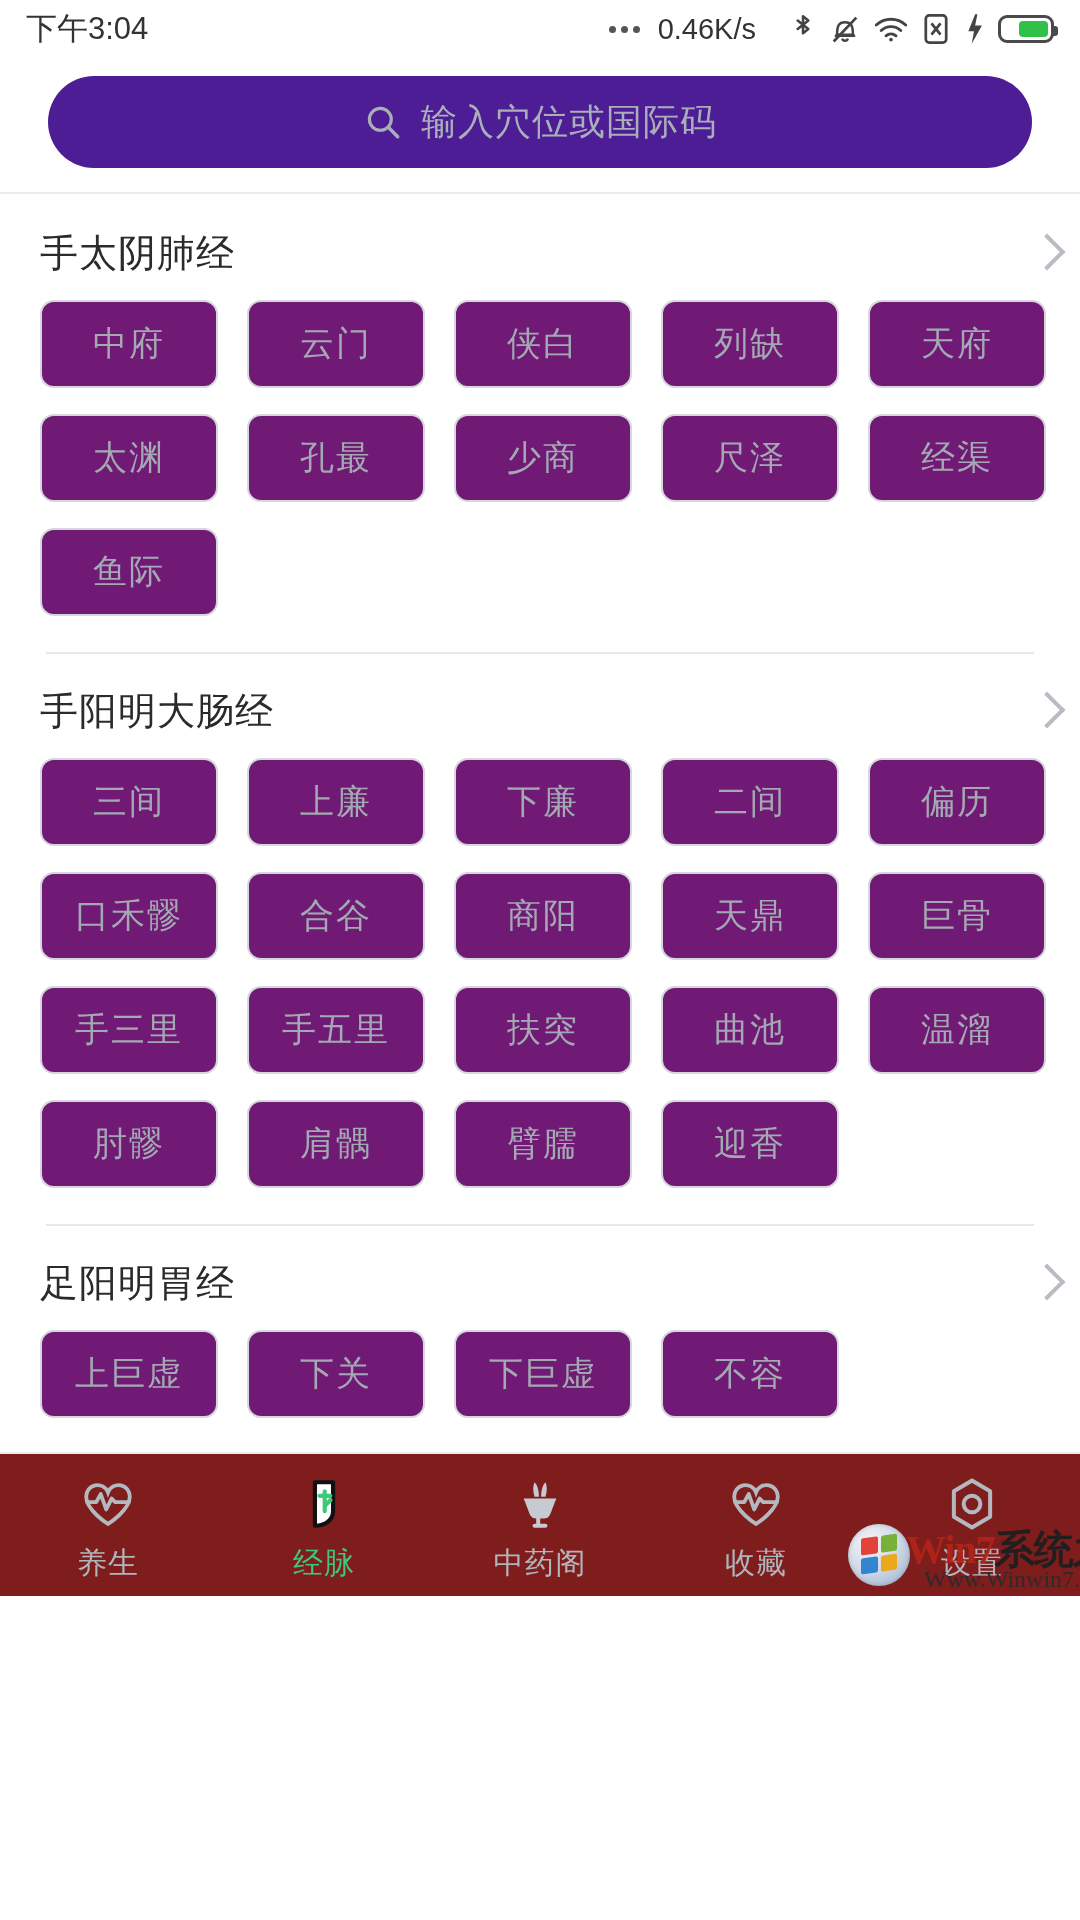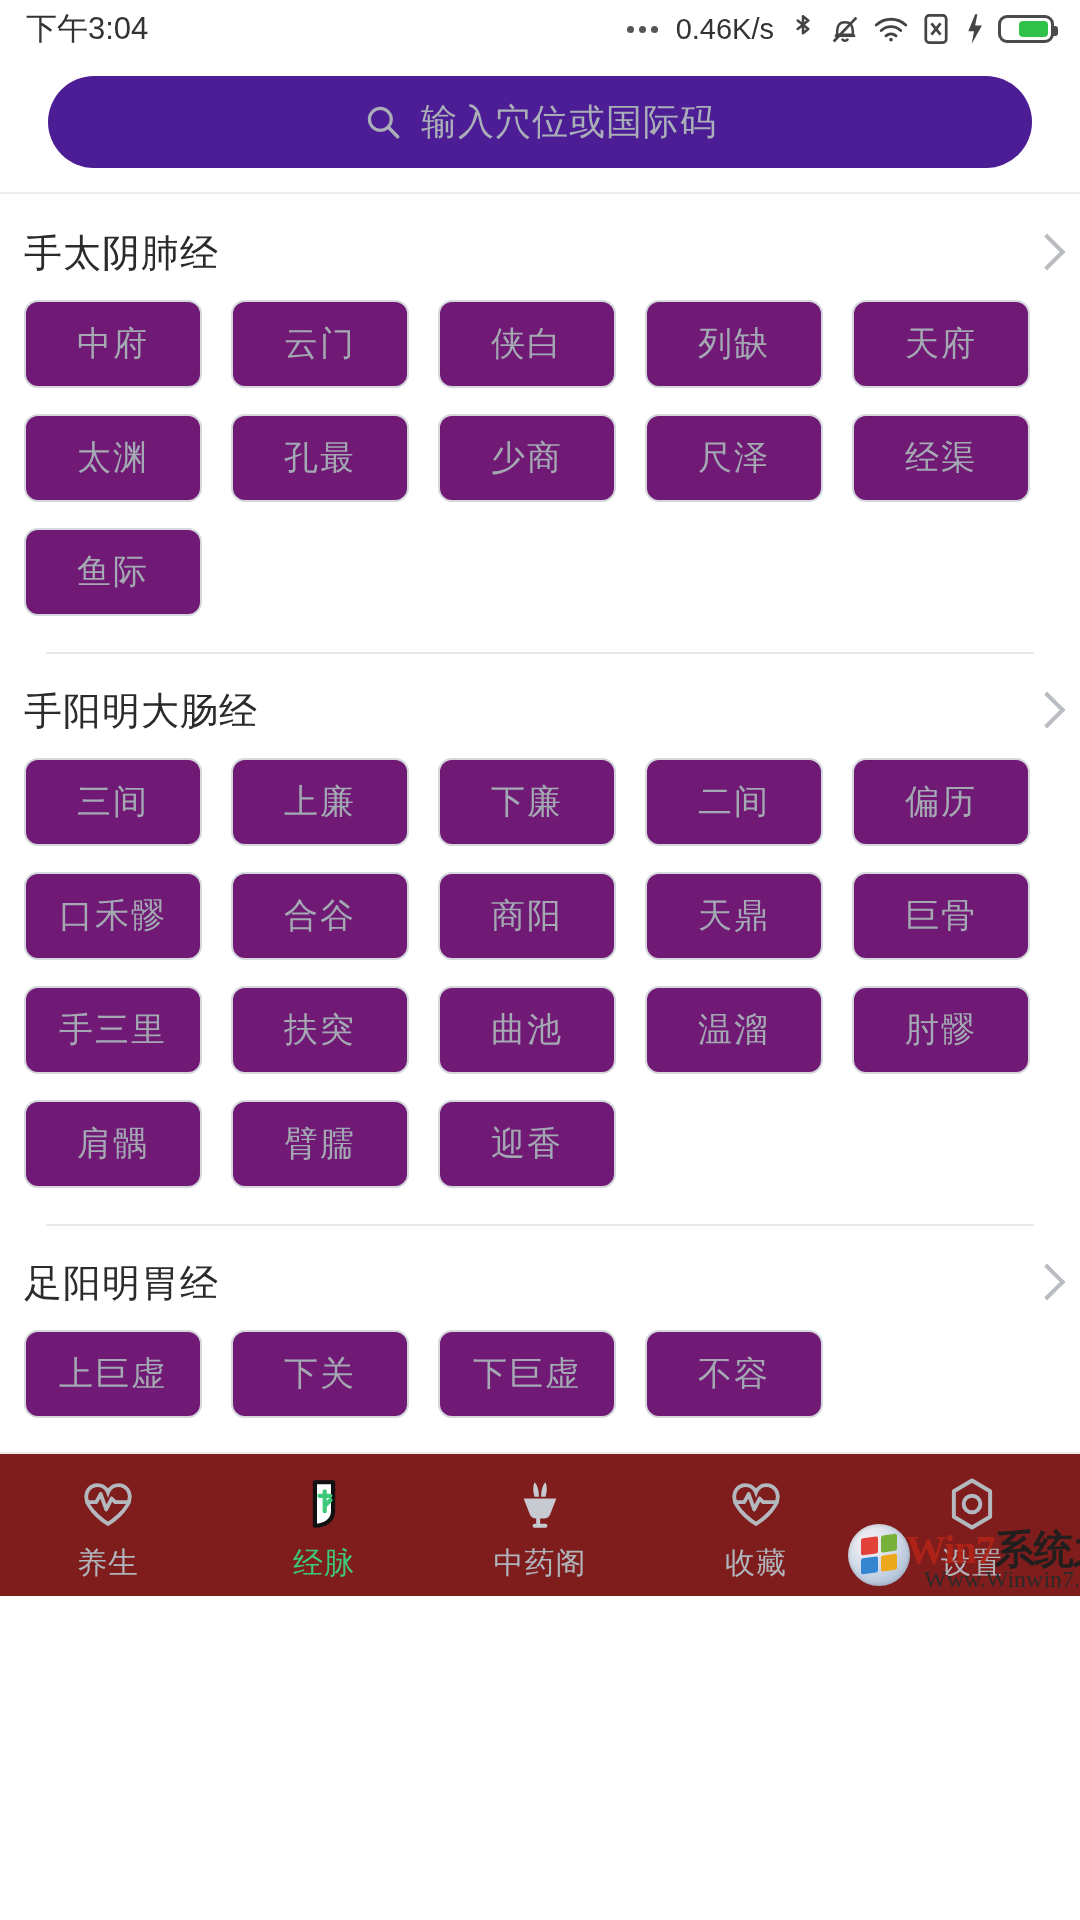--- a/index.html
+++ b/index.html
@@ -39,21 +39,21 @@
   }
   .dots-icon {
     display: flex; gap: 5px; align-items: center;
     margin-right: 4px;
   }
   .dots-icon i {
     width: 7px; height: 7px; border-radius: 50%;
     background: #555; display: block;
   }
   .net-speed {
-    font-size: 29px; color: #333333; margin-right: 2px;
+    font-size: 29px; color: #333333; margin-right: 20px;
   }
   .sicon { display: inline-block; line-height: 0; }
   .battery {
     width: 56px; height: 28px;
     border: 3px solid #4a4a4a;
     border-radius: 9px;
     position: relative;
     display: flex; align-items: center;
     padding: 3px;
   }
@@ -94,20 +94,21 @@
 
   
   .content {
     position: absolute;
     top: 196px; left: 0; right: 0;
     bottom: 144px;
     overflow: hidden;
   }
   .section {
     padding: 0 24px;
+    margin-left: 16px;
   }
   .section-head {
     display: flex;
     align-items: center;
     height: 104px;
     padding-top: 10px;
   }
   .section-title {
     font-size: 38px;
     color: #2b2b2b;
@@ -323,20 +324,21 @@
         <div class="point-btn">上廉</div>
         <div class="point-btn">下廉</div>
         <div class="point-btn">二间</div>
         <div class="point-btn">偏历</div>
         <div class="point-btn">口禾髎</div>
         <div class="point-btn">合谷</div>
         <div class="point-btn">商阳</div>
         <div class="point-btn">天鼎</div>
         <div class="point-btn">巨骨</div>
         <div class="point-btn">手三里</div>
+        <div class="point-btn">手五里</div>
         <div class="point-btn">扶突</div>
         <div class="point-btn">曲池</div>
         <div class="point-btn">温溜</div>
         <div class="point-btn">肘髎</div>
         <div class="point-btn">肩髃</div>
         <div class="point-btn">臂臑</div>
         <div class="point-btn">迎香</div>
       </div>
     </div>
     <div class="sep"></div>

